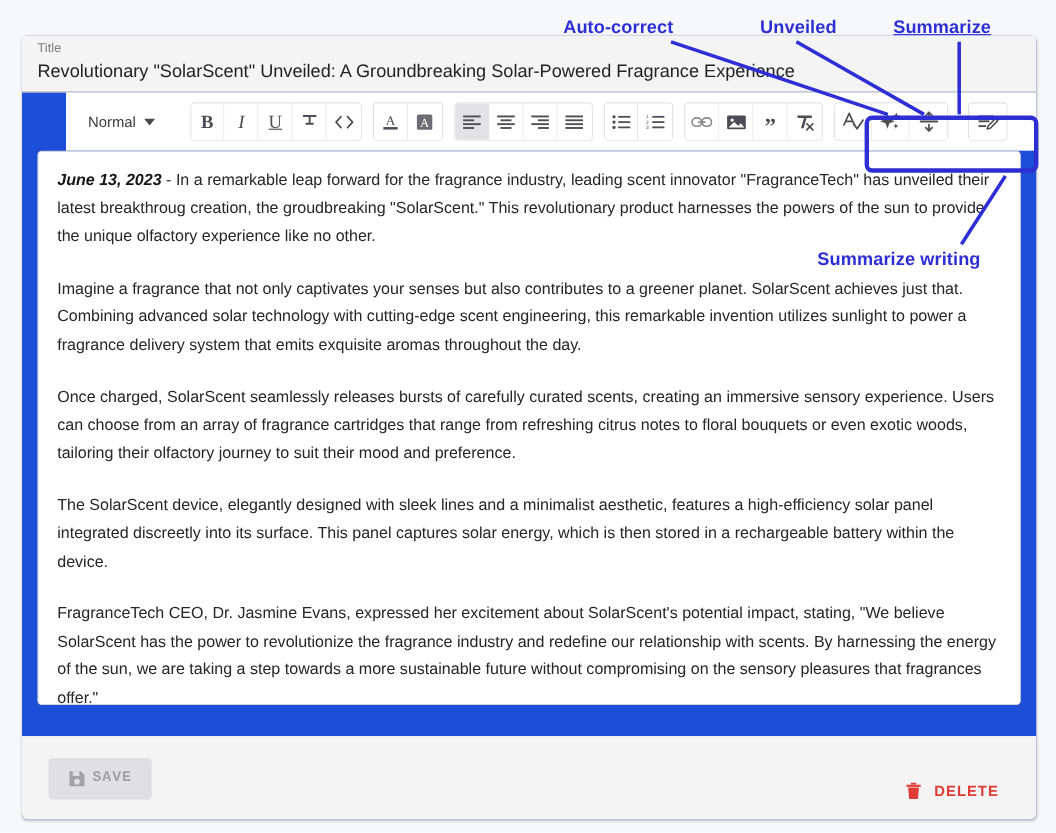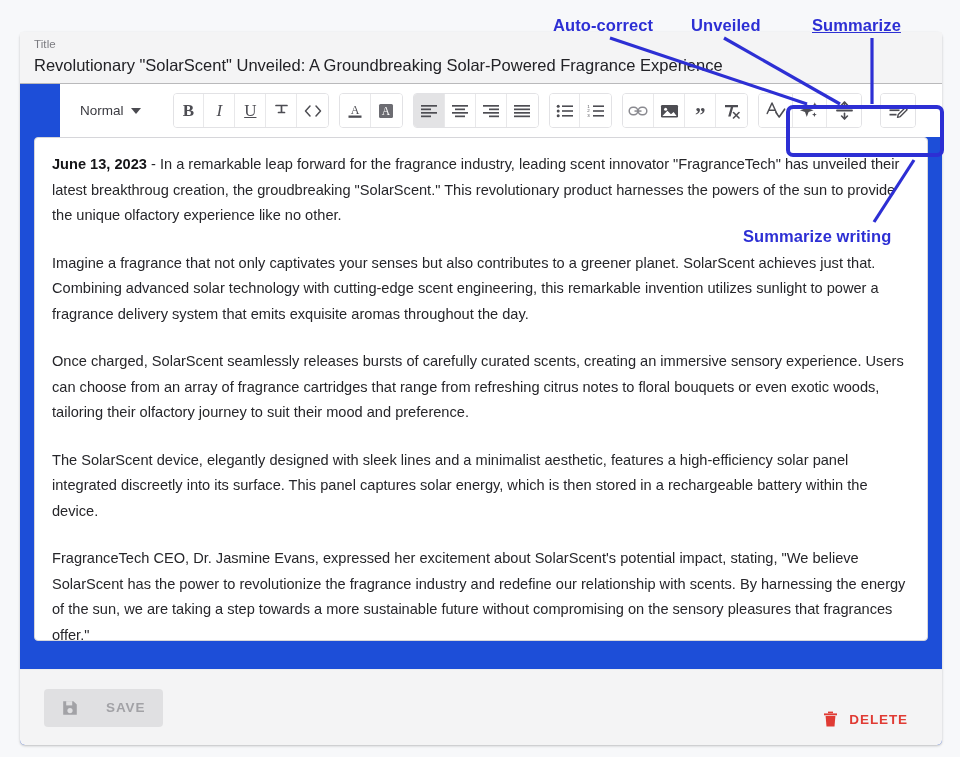--- a/index.html
+++ b/index.html
@@ -134,49 +134,49 @@
     background: #fff;
   }
   #doc-body p {
     margin: 0 0 22px 0;
     font-size: 14.6px;
     line-height: 25.5px;
     color: #26262a;
     text-align: left;
   }
   #doc-body p:last-child { margin-bottom: 0; }
-  .datestamp { font-weight: bold; color: #151518; }
+  .datestamp { font-weight: bold; color: #151518; font-style: italic; }
 
   
   #footer {
     height: 76px;
     flex: 0 0 auto;
     background: #f4f4f5;
     border-top: 1px solid #ededee;
     display: flex;
     align-items: center;
     justify-content: space-between;
     padding: 0 26px 0 24px;
     margin-top: 28px;
     border-radius: 0 0 5px 5px;
   }
   #save-button {
     display: flex;
     align-items: center;
-    gap: 28px;
+    gap: 6px;
     background: #e0e0e2;
     color: #a2a2a6;
     border: none;
     border-radius: 4px;
     padding: 0 18px;
     height: 38px;
     font-size: 13.5px;
     font-weight: bold;
     letter-spacing: .9px;
-    font-family: Liberation Sans, sans-serif;
+    font-family: Liberation Mono, monospace;
     cursor: default;
     justify-content: center;
   }
   #delete-button {
     display: flex;
     align-items: flex-end;
     gap: 11px;
     background: transparent;
     color: #e03b34;
     border: none;
@@ -419,16 +419,16 @@
 
 <div id="ai-highlight"></div>
 
 <svg id="annotations">
   <line x1="610" y1="38" x2="807" y2="104" stroke="#2d2fd4" stroke-width="3.2"></line>
   <line x1="724" y1="38" x2="840" y2="104" stroke="#2d2fd4" stroke-width="3.2"></line>
   <line x1="872" y1="38" x2="872" y2="104" stroke="#2d2fd4" stroke-width="3.2"></line>
   <line x1="914" y1="160" x2="874" y2="222" stroke="#2d2fd4" stroke-width="3.2"></line>
 </svg>
 
-<div class="anno-label" style="left:553px; top:16px;">Auto-correct</div>
+<div class="anno-label" style="left:512px; top:16px;">Auto-correct</div>
 <div class="anno-label" style="left:691px; top:16px;">Unveiled</div>
 <div class="anno-label" style="left:812px; top:16px;text-decoration:underline;">Summarize</div>
 <div class="anno-label" style="left:743px; top:227px;">Summarize writing</div>
 
 </body></html>

